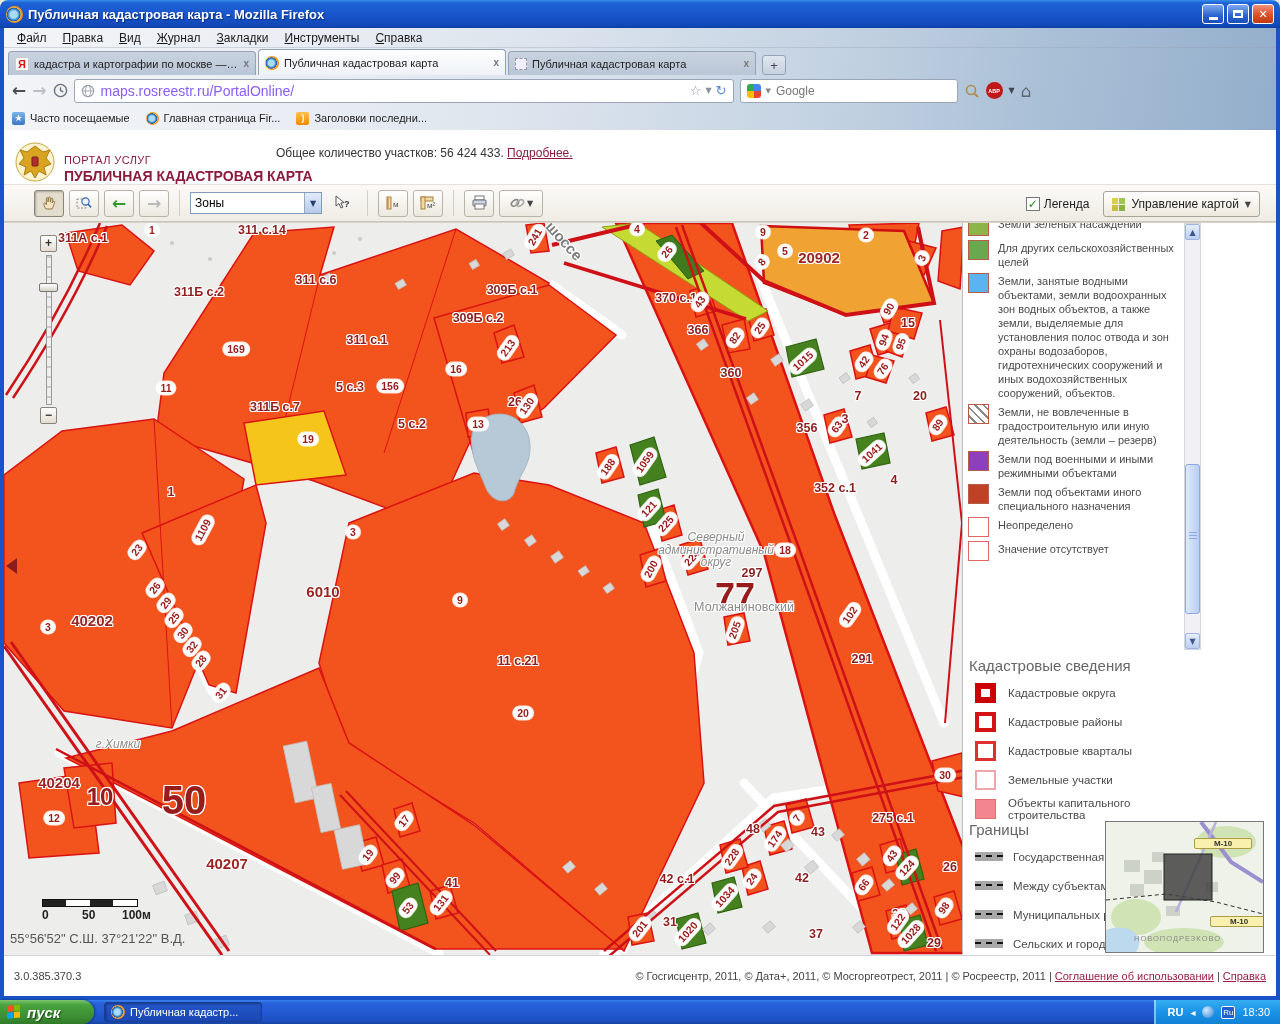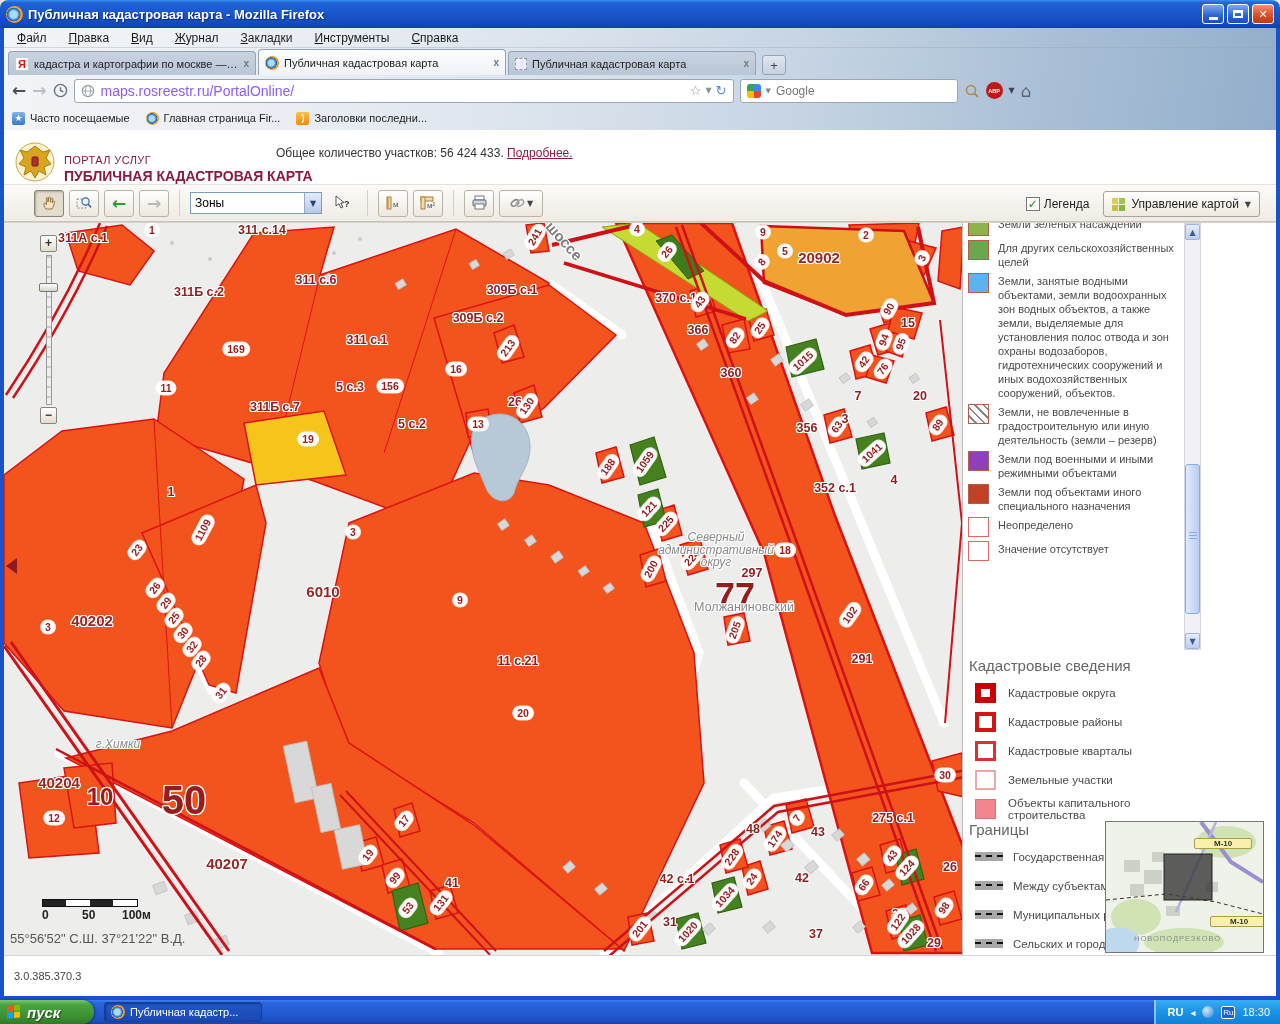--- a/index.html
+++ b/index.html
@@ -18,21 +18,21 @@
     color:#fff;font-size:11px;font-weight:bold;background:linear-gradient(180deg,#7da9ef,#2a63cf 60%,#1b4fb8)}
   .t-btn.close{background:linear-gradient(180deg,#f1917a,#dd4f27 55%,#c23a12)}
   .t-btn .mini{width:9px;height:3px;background:#fff;margin-top:9px}
   .t-btn .maxi{width:10px;height:8px;border:2px solid #fff;border-top-width:3px}
   .ff-icon{width:16px;height:16px;border-radius:50%;
     background:radial-gradient(circle at 45% 50%,#aadcf8 0 28%,#3f8fd4 42%,#1c5fa8 52%,#f9a72b 56%,#ee7f13 78%,#d35c07 100%)}
   .win-body{height:972px;border-left:4px solid #1853c8;border-right:4px solid #1853c8;border-bottom:4px solid #1853c8;background:#fff;display:flex;flex-direction:column}
 
   
   .chrome{background:linear-gradient(100deg,#f2f4f7 0%,#e9edf3 25%,#d9e2ec 45%,#c3d2e2 65%,#a9bfd6 82%,#93aecb 100%)}
-  .menubar{height:20px;display:flex;align-items:center;padding-left:6px;gap:8px;border-bottom:1px solid rgba(150,160,175,.35)}
+  .menubar{height:20px;display:flex;align-items:center;padding-left:6px;gap:2px;border-bottom:1px solid rgba(150,160,175,.35)}
   .menu-item{font-size:12px;color:#1a1a1a;padding:2px 7px;cursor:default}
   .tabbar{height:27px;display:flex;align-items:flex-end;padding:3px 4px 0 4px;gap:2px}
   .tab{width:248px;height:24px;display:flex;align-items:center;gap:5px;padding:0 6px;font-size:11px;color:#222;
     background:linear-gradient(#c9d3e0,#b9c6d6);border:1px solid #93a2b6;border-bottom:none;border-radius:4px 4px 0 0;overflow:hidden}
   .tab.active{background:linear-gradient(#fdfefe,#eef2f7);height:26px}
   .tab .tlabel{flex:1;white-space:nowrap;overflow:hidden;text-overflow:ellipsis}
   .tab .tclose{color:#777;font-size:10px;font-weight:bold}
   .ya-icon{width:14px;height:14px;background:#fff;border:1px solid #ccc;border-radius:2px;color:#e01010;font-weight:bold;font-size:11px;line-height:12px;text-align:center}
   .blank-icon{width:12px;height:12px;border:1px dashed #99a;background:#eef}
   .newtab-btn{width:24px;height:20px;margin-left:4px;border:1px solid #93a2b6;border-radius:3px;background:linear-gradient(#dfe6ee,#c6d1de);
@@ -788,20 +788,26 @@
             <rect x="58" y="32" width="48" height="46" fill="rgba(60,60,60,0.82)" stroke="#222"></rect>
           </svg>
           <span class="mm-label" style="left:88px;top:16px">М-10</span>
           <span class="mm-label" style="left:104px;top:94px">М-10</span>
           <span class="mm-place">НОВОПОДРЕЗКОВО</span>
         </div>
       </div>
 
       <div class="page-footer">
         <span class="ver">3.0.385.370.3</span>
+        <span class="copyright">
+          <span>© Госгисцентр, 2011, © Дата+, 2011, © Мосгоргеотрест, 2011  |  © Росреестр, 2011  |</span>
+          <a href="#">Соглашение об использовании</a>
+          <span>|</span>
+          <a href="#">Справка</a>
+        </span>
       </div>
     </div>
   </div>
 
   <div class="taskbar">
     <div class="start-btn">
       <span class="start-flag">
           <i></i>
           <i></i>
           <i></i>

